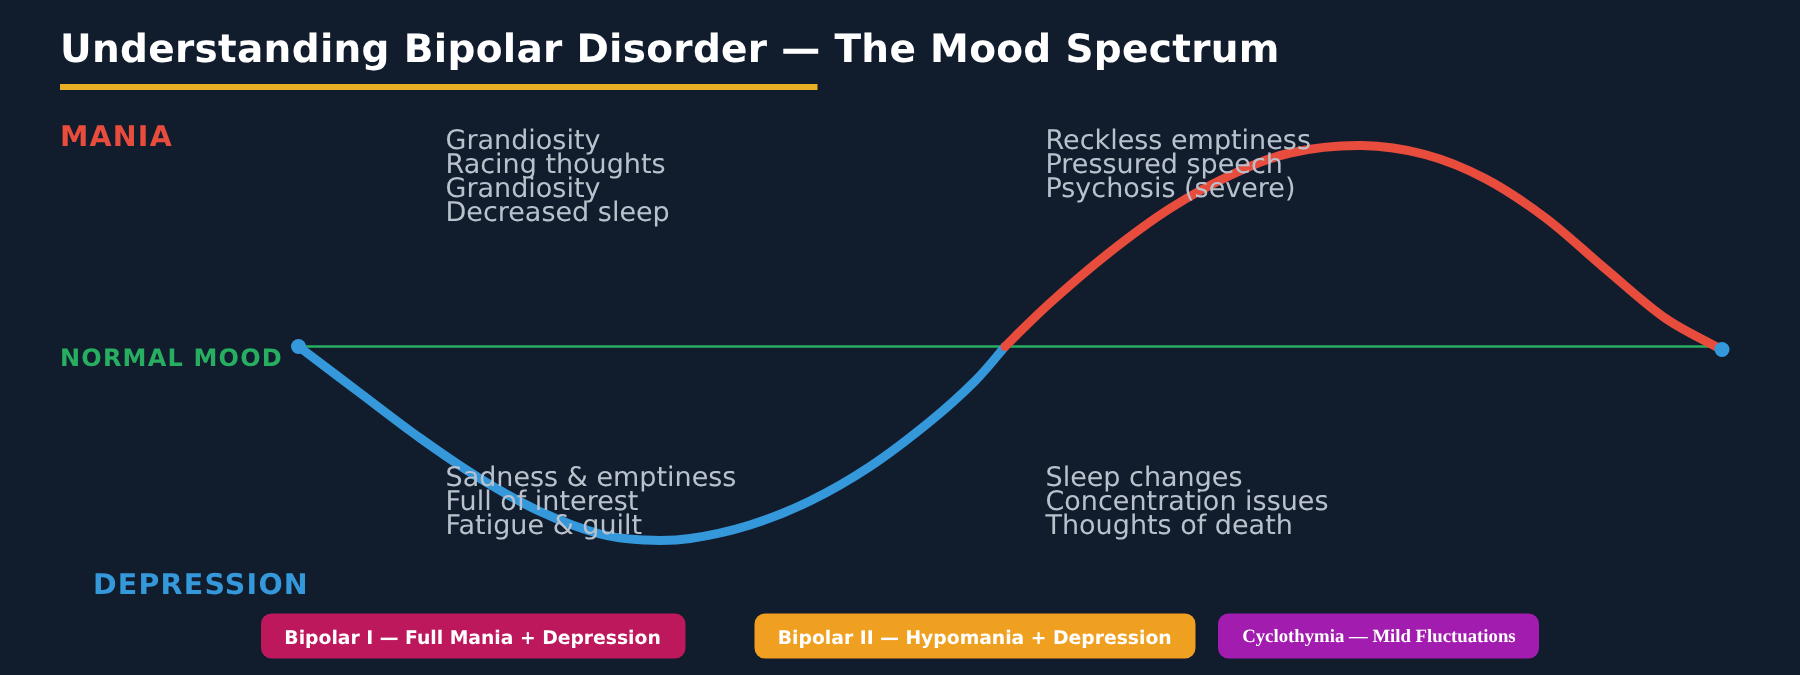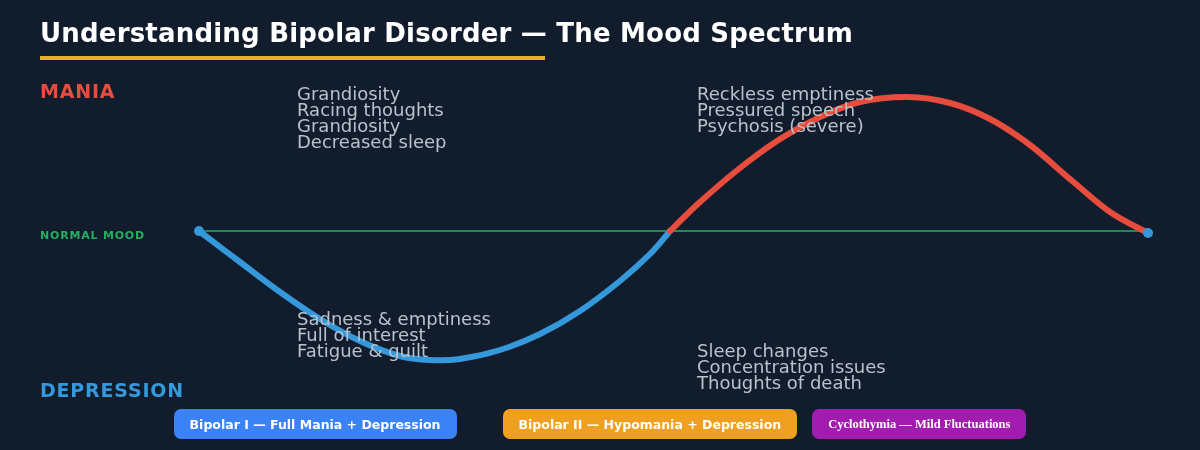--- a/index.html
+++ b/index.html
@@ -41,36 +41,36 @@
   
   .band-label {
     position: absolute;
     font-family: "DejaVu Sans", sans-serif;
     font-size: 19px;
     font-weight: bold;
     letter-spacing: 0.8px;
     white-space: nowrap;
   }
   .band-mania   { left: 40px; top: 80px;  color: #e84c3d; }
-  .band-normal  { left: 40px; top: 229px; color: #27ae60; font-size: 11px; }
+  .band-normal  { left: 40px; top: 229px; color: #27ae60; font-size: 16px; }
   .band-depress { left: 40px; top: 379px; color: #3498db; }
 
   
   .symptoms {
     position: absolute;
     font-family: "DejaVu Sans", sans-serif;
     font-size: 18px;
     line-height: 16px;
     color: #b9c2cc;
     white-space: nowrap;
   }
   .sym-mania-left    { left: 297px; top: 86px; }
   .sym-mania-right   { left: 697px; top: 86px; }
   .sym-depress-left  { left: 297px; top: 311px; }
-  .sym-depress-right { left: 697px; top: 311px; margin-top: 32px; }
+  .sym-depress-right { left: 697px; top: 311px; }
   .symptoms div { }
 
   
   .chart-svg {
     position: absolute;
     left: 0;
     top: 0;
     width: 1200px;
     height: 450px;
   }
@@ -118,21 +118,21 @@
     <path id="curve-manic" fill="none" stroke="#e84c3d" stroke-width="6" stroke-linecap="round" stroke-linejoin="round" d="M 670 231 C 675 226.16666666666666, 688.3333333333334 212.5, 700 202 C 711.6666666666666 191.5, 726.6666666666666 178.5, 740 168 C 753.3333333333334 157.5, 766.6666666666666 147.5, 780 139 C 793.3333333333334 130.5, 806.6666666666666 123.16666666666667, 820 117 C 833.3333333333334 110.83333333333333, 845.3333333333334 105.33333333333333, 860 102 C 874.6666666666666 98.66666666666667, 893 96.83333333333333, 908 97 C 923 97.16666666666667, 936.3333333333334 99.33333333333333, 950 103 C 963.6666666666666 106.66666666666667, 976.6666666666666 112, 990 119 C 1003.3333333333334 126, 1016.6666666666666 135, 1030 145 C 1043.3333333333333 155, 1056.6666666666667 167.83333333333334, 1070 179 C 1083.3333333333333 190.16666666666666, 1097 203, 1110 212 C 1123 221, 1141.6666666666667 229.5, 1148 233"></path>
 
     <g id="curve-markers">
         <circle cx="199" cy="231" r="5" fill="#3498db"></circle>
         <circle cx="1148" cy="233" r="5" fill="#3498db"></circle>
       </g>
   </svg>
 
   <div class="band-label band-mania" style="color: rgb(232, 76, 61);">MANIA</div>
   <div class="band-label band-normal" style="color: rgb(39, 174, 96);">NORMAL MOOD</div>
-  <div class="band-label band-depress" style="color: rgb(52, 152, 219);">DEPRESSION</div>
+  <div class="band-label band-depress" style="color: rgb(52, 152, 219); margin-left: 22px;">DEPRESSION</div>
 
   <div class="symptoms sym-mania-left" id="sym-mania-left">
       <div>Grandiosity</div>
       <div>Racing thoughts</div>
       <div>Grandiosity</div>
       <div>Decreased sleep</div>
     </div>
   <div class="symptoms sym-mania-right" id="sym-mania-right">
       <div>Reckless emptiness</div>
       <div>Pressured speech</div>
@@ -143,18 +143,18 @@
       <div>Full of interest</div>
       <div>Fatigue &amp; guilt</div>
     </div>
   <div class="symptoms sym-depress-right" id="sym-depress-right">
       <div>Sleep changes</div>
       <div>Concentration issues</div>
       <div>Thoughts of death</div>
     </div>
 
   <div class="legend" id="legend">
-      <div class="badge" style="background: #3b82f6;">Bipolar I — Full Mania + Depression</div>
+      <div class="badge" style="background: #be185d;">Bipolar I — Full Mania + Depression</div>
       <div class="badge" style="background: rgb(240, 160, 32); margin-left: 31px;">Bipolar II — Hypomania + Depression</div>
       <div class="badge" style="background: #a21caf; font-family: Liberation Serif, serif;">Cyclothymia — Mild Fluctuations</div>
     </div>
 
 </div>
 
 </body></html>

